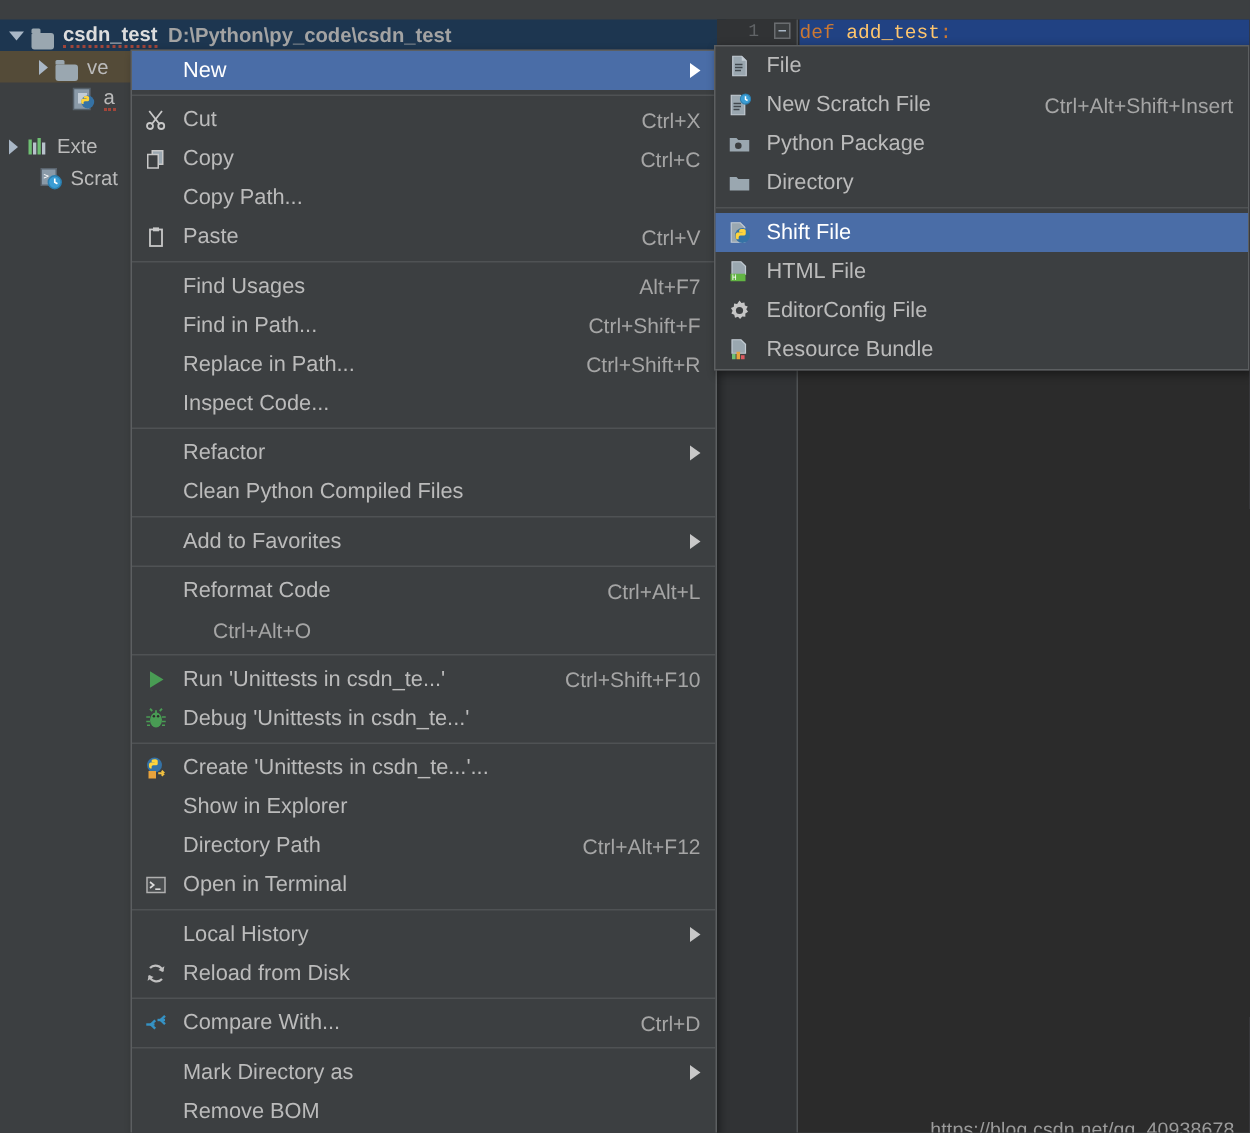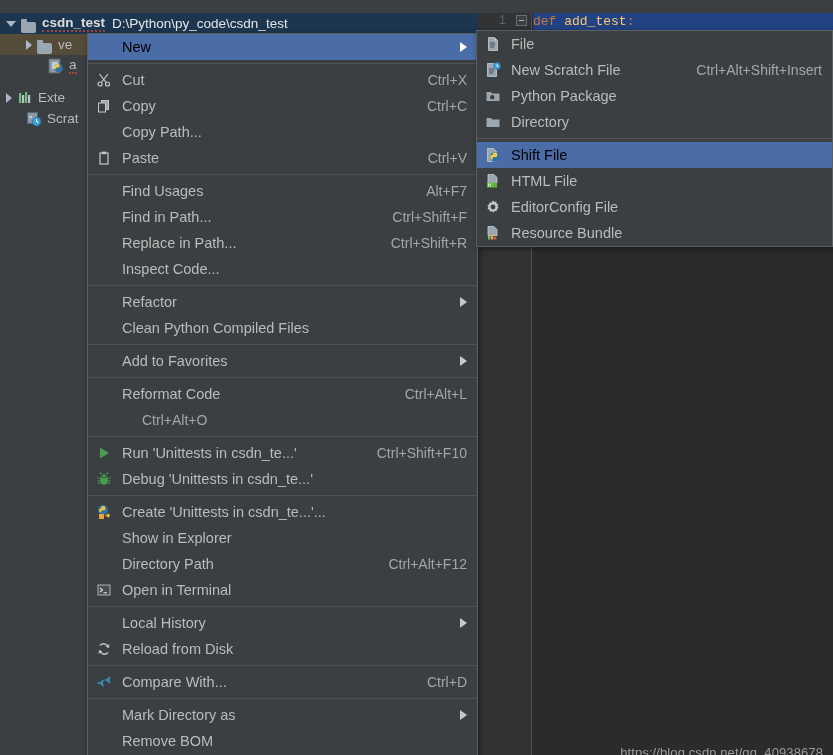--- a/index.html
+++ b/index.html
@@ -63,21 +63,21 @@
     border-radius: 1px 2px 2px 2px;
     width: 15px; height: 11px;
     margin-top: 3px;
   }
   .folder-ic::before {
     content: ""; position: absolute;
     left: 0; top: -3px; width: 6px; height: 3px;
     background: #9aa7b0; border-radius: 1px 1px 0 0;
   }
   .proj-name { font-weight: bold; color: #dddddd; }
-  .proj-path { color: #e5e5e5; margin-left: 7px; font-weight: normal;}
+  .proj-path { color: #a3a3a3; margin-left: 7px; font-weight: bold;}
   .underline-sq {
     text-decoration: none;
     border-bottom: 2px dotted #a0453a;
   }
 
   
   .py-ic { width:16px; height:16px; }
   .bars-ic { width:16px; height:16px; }
 
   
@@ -147,21 +147,21 @@
     position: relative;
     height: 26px;
     display: flex; align-items: center;
     color: #bbbbbb;
     font-size: 14.5px;
     padding-left: 8px;
     box-sizing: border-box;
     cursor: default;
     white-space: nowrap;
   }
-  .mi.hl { background: #4a6da7; color: #000000; }
+  .mi.hl { background: #4a6da7; color: #ffffff; }
   .mi .mic {
     width: 18px; height: 16px;
     margin-right: 8px;
     flex: none;
     position: relative;
     display: inline-block;
   }
   .mi .mlabel { flex: 1; }
   .mi .mkey {
     color: #a5a5a5; font-size: 14px;

